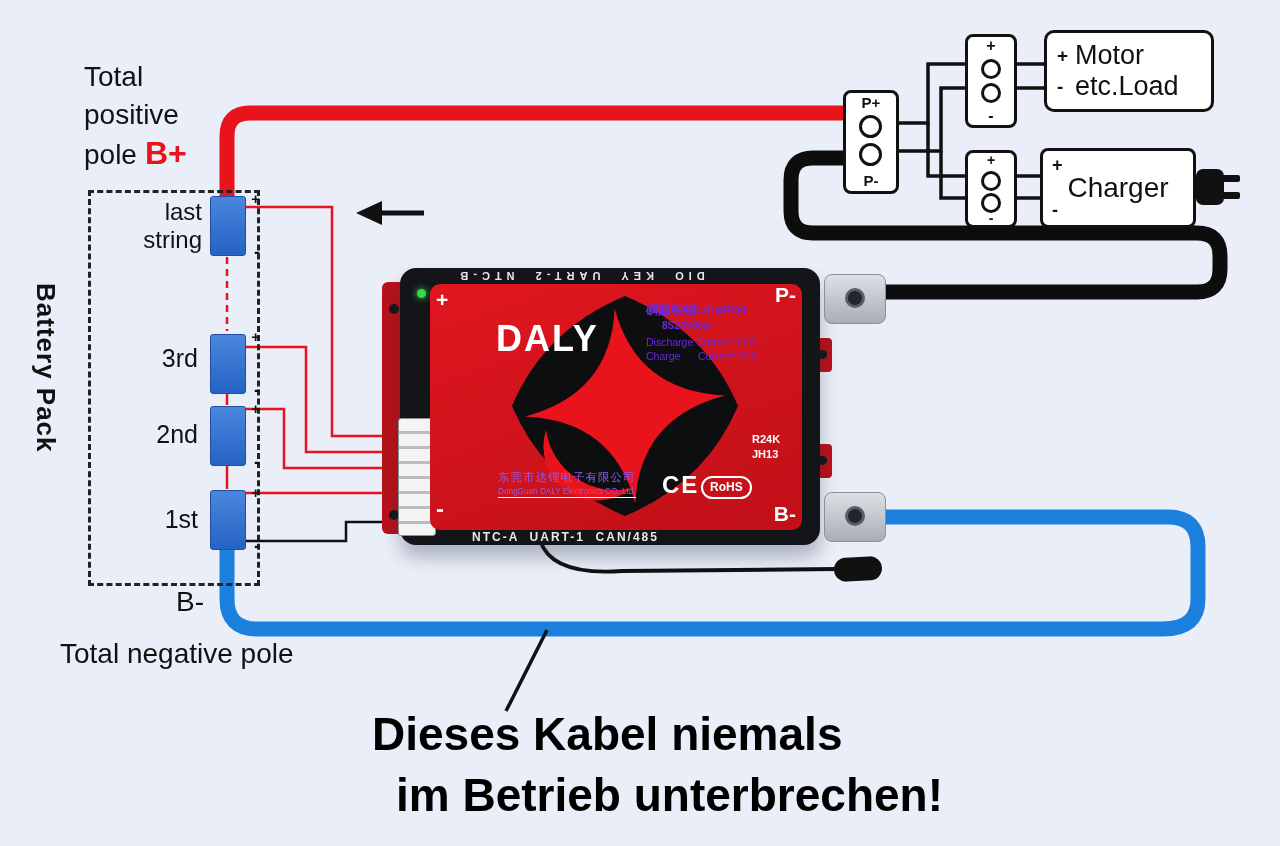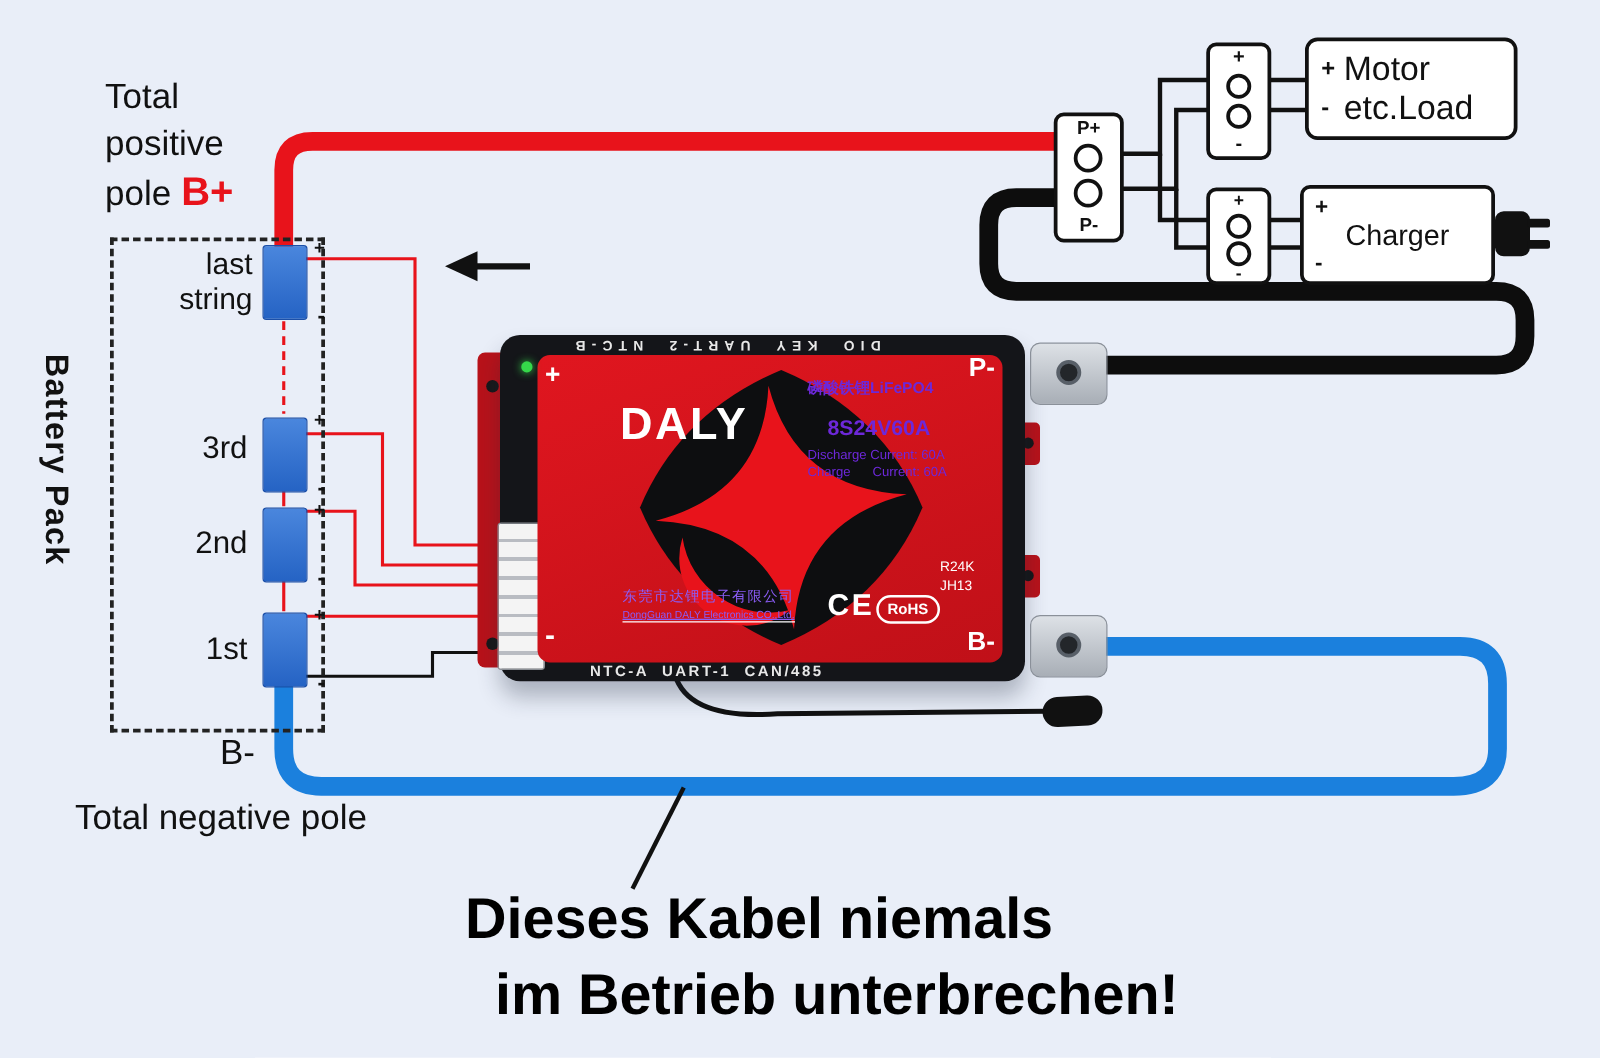--- a/index.html
+++ b/index.html
@@ -47,27 +47,27 @@
   .bms-ports-top{position:absolute;left:40px;top:0;width:280px;height:17px;display:flex;align-items:center;
                  justify-content:center;color:#e8e8e8;font-size:11px;font-weight:bold;letter-spacing:5px;
                  transform:rotate(180deg);}
   .bms-ports-bottom{position:absolute;left:72px;bottom:1px;color:#e8e8e8;font-size:12px;font-weight:bold;letter-spacing:2px;}
   .led{position:absolute;left:17px;top:21px;width:9px;height:9px;border-radius:50%;background:#35d84a;
        box-shadow:0 0 7px #35d84a;}
   .bms-sign{position:absolute;color:#fff;font-weight:bold;}
   .brand{position:absolute;left:96px;top:50px;color:#fff;font-size:36px;font-weight:bold;letter-spacing:2px;text-align:center;}
   .info{position:absolute;left:246px;top:34px;width:168px;color:#6d28d9;}
   .info .chem{font-size:12.5px;font-weight:bold;}
-  .info .model{font-size:17px;font-weight:bold;padding-left:16px;margin-top:14px;}
+  .info .model{font-size:10px;font-weight:bold;padding-left:16px;margin-top:1px;}
   .info .cur{font-size:10.5px;margin-top:5px;}
   .info .cur2{font-size:10.5px;margin-top:2px;}
-  .code{position:absolute;left:352px;top:179px;color:#fff;font-size:11px;font-weight:normal;line-height:1.35;}
+  .code{position:absolute;left:352px;top:164px;color:#fff;font-size:11px;font-weight:bold;line-height:1.35;}
   .company{position:absolute;left:98px;top:202px;color:#8b5cf6;text-align:center;}
   .company .cn{font-size:11.5px;letter-spacing:1px;}
-  .company .en{font-size:8.2px;margin-top:2px;border-bottom:1px solid #fff;padding-bottom:1px;text-decoration:underline;}
+  .company .en{font-size:8.2px;margin-top:2px;border-bottom:1px solid #fff;padding-bottom:1px;}
   .ce{position:absolute;left:262px;top:203px;color:#fff;font-size:24px;font-weight:bold;letter-spacing:2px;}
   .rohs{position:absolute;left:301px;top:208px;border:2px solid #fff;border-radius:14px;color:#fff;
         font-size:12px;font-weight:bold;padding:0 7px;height:19px;line-height:18px;}
   .tab{position:absolute;right:-66px;width:60px;height:48px;border:1px solid #8a9099;border-radius:8px;
        background:linear-gradient(180deg,#dde1e6,#a8aeb6);}
   .tab .hole{position:absolute;left:20px;top:13px;width:20px;height:20px;border-radius:50%;
              background:#23262a;border:3px solid #585f68;box-sizing:border-box;}
 
   
   .obox{background:#fff;border:3px solid #111;border-radius:8px;}
@@ -81,21 +81,21 @@
   .mring{width:14px;height:14px;border-width:3px;left:13px;}
   .motor-conn{left:965px;top:34px;}
   .charger-conn{left:965px;top:150px;height:72px;}
   .loadbox{display:flex;flex-direction:column;justify-content:center;border-radius:10px;}
   .motor-box{left:1044px;top:30px;width:170px;height:82px;padding-left:10px;box-sizing:border-box;}
   .lrow{display:flex;align-items:center;}
   .lmark{width:18px;font-size:19px;font-weight:bold;}
   .ltext{font-size:27px;}
   .charger-box{left:1040px;top:148px;width:150px;height:74px;position:absolute;}
   .charger-box .ctext{position:absolute;left:0;top:0;width:100%;height:100%;display:flex;align-items:center;
-                      justify-content:center;font-size:23px;}
+                      justify-content:center;font-size:28px;}
   .cmark{position:absolute;font-size:18px;font-weight:bold;left:9px;}
 
   .warning{left:372px;top:704px;font-size:46px;font-weight:bold;line-height:1.32;color:#000;}
   .warning .l2{margin-left:24px;}
 </style>
 </head>
 <body>
 
 <div class="canvas">
 

